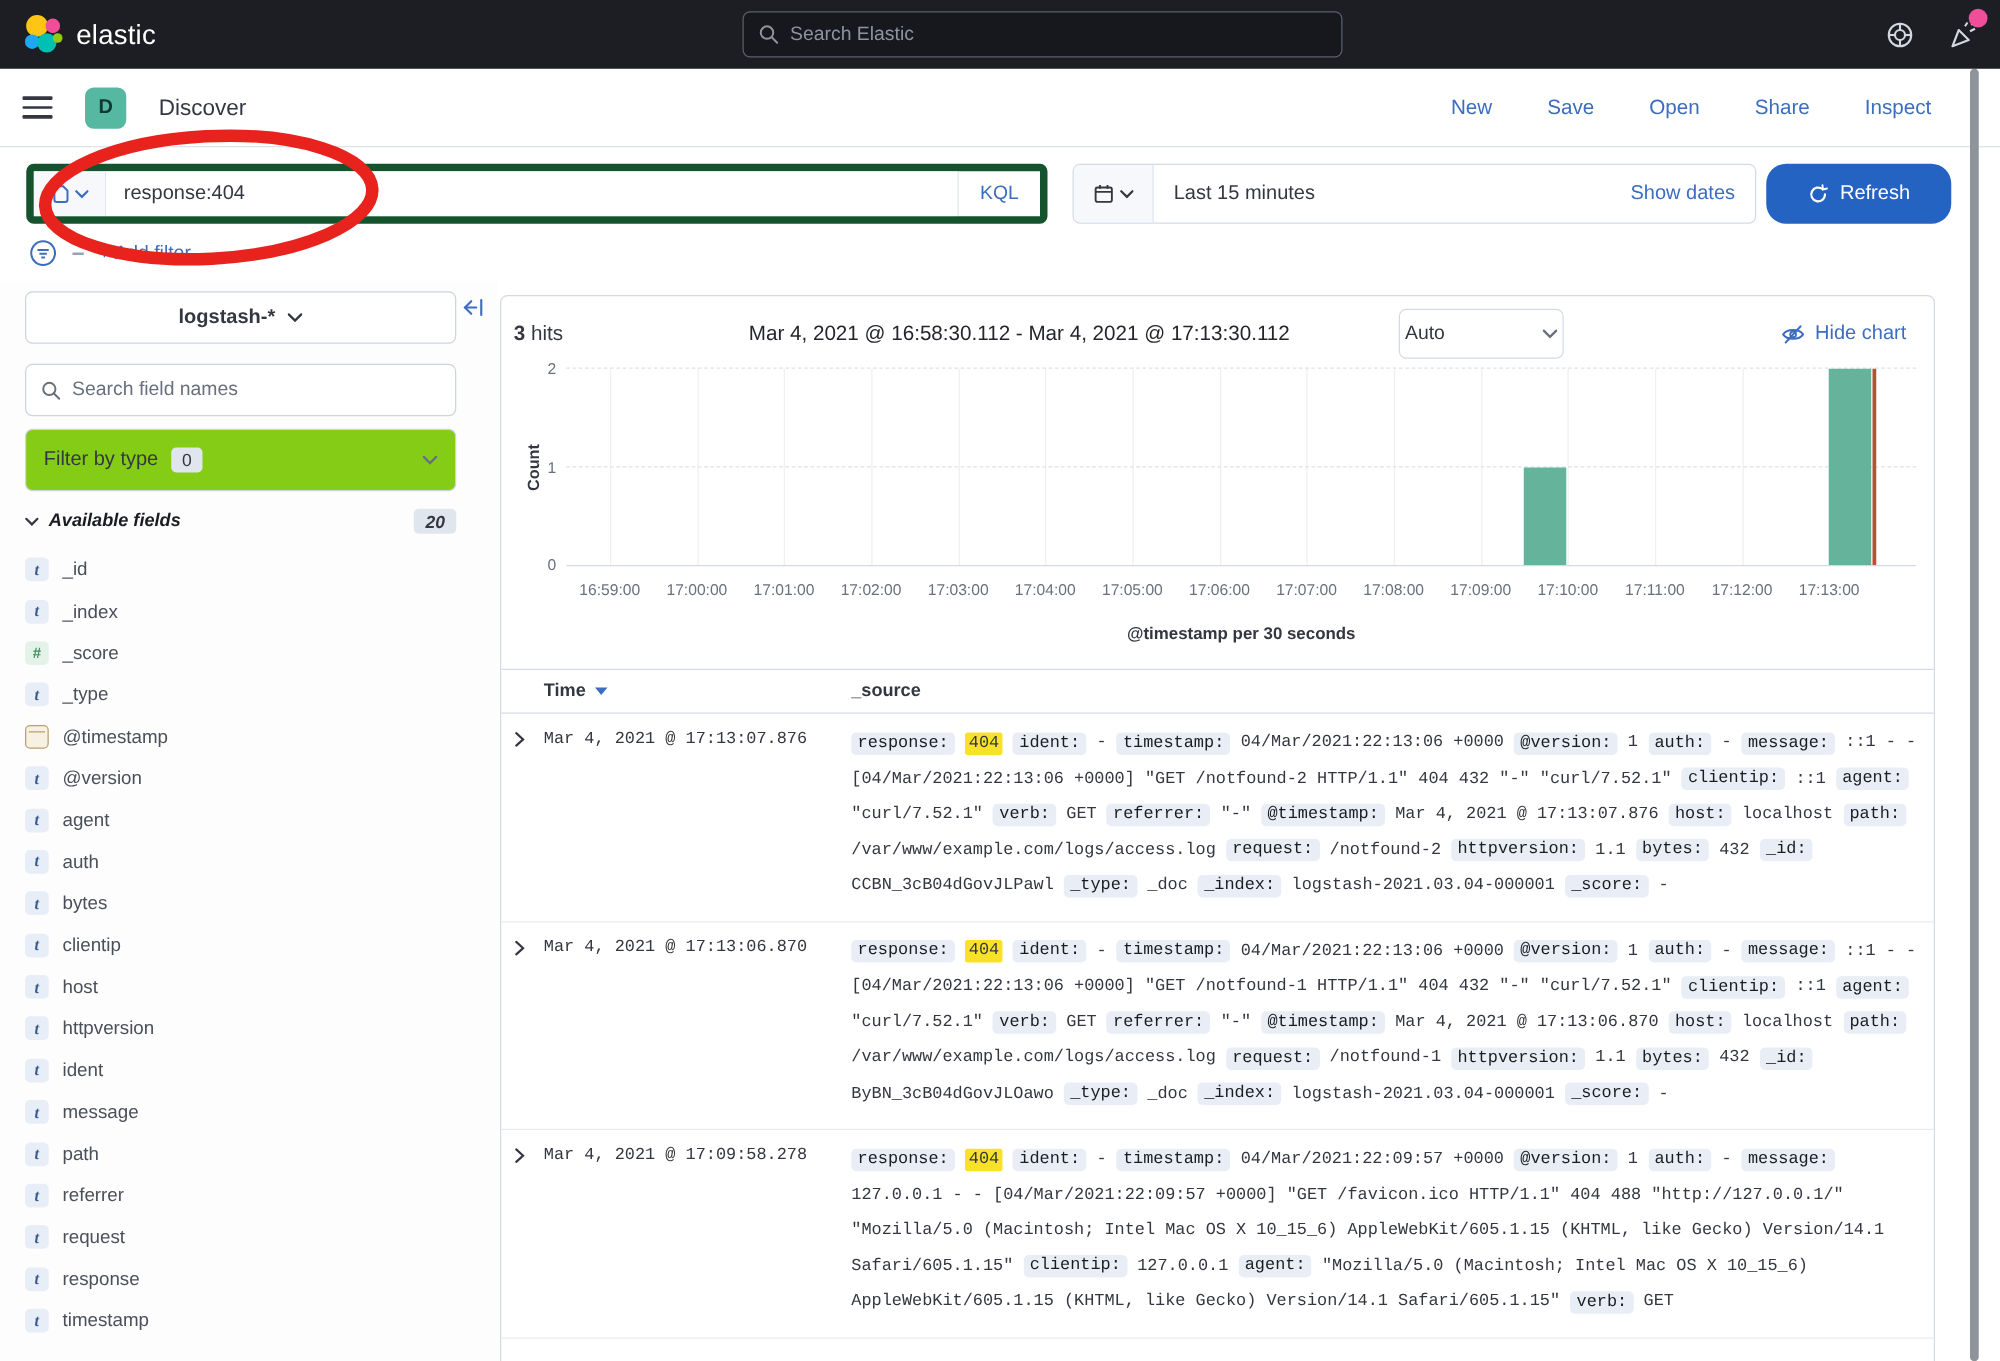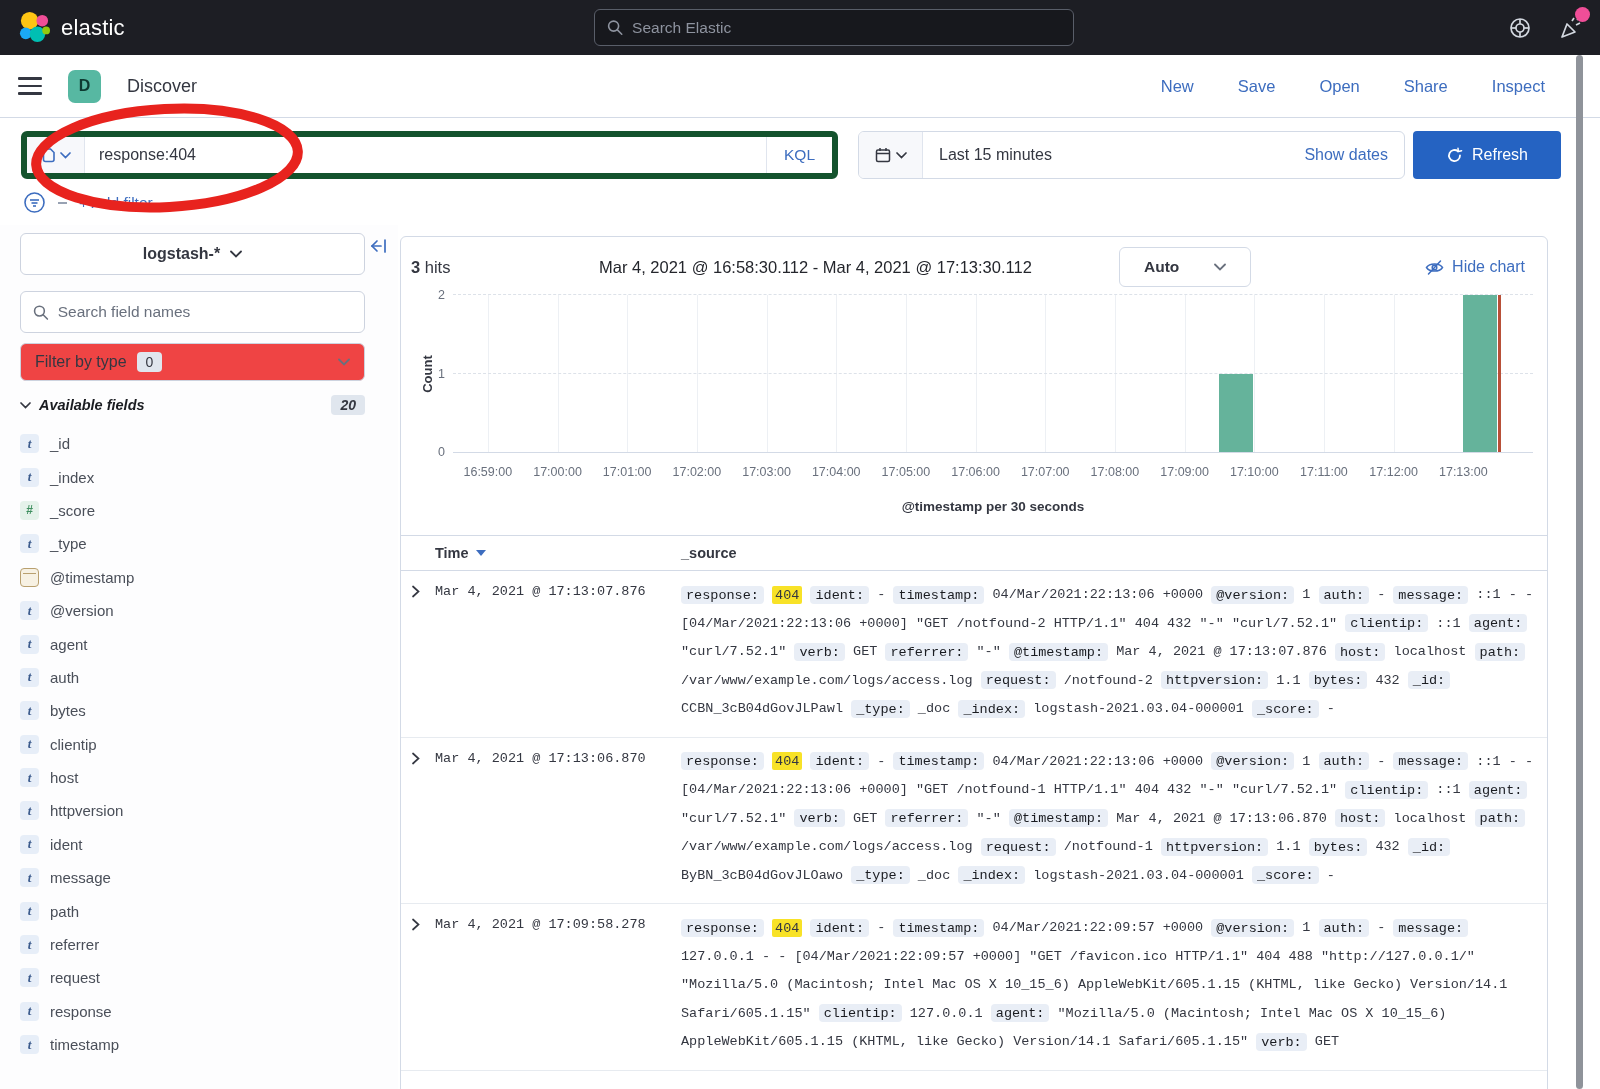--- a/index.html
+++ b/index.html
@@ -32,36 +32,36 @@
   .query-section { position:absolute; left:0; top:118px; width:1600px; height:107px; background:#fff; }
   .query-row { position:absolute; left:21px; top:13px; right:39px; height:48px; display:flex; }
   .query-box { flex:1; display:flex; align-items:stretch; border:6px solid #14532d; border-radius:6px; background:#fff; overflow:hidden; }
   .saved-seg { width:58px; background:#f7f8fb; border-right:1px solid #e0e5ee; display:flex; align-items:center; justify-content:center; gap:4px; cursor:pointer; }
   .query-input { flex:1; border:none; outline:none; font-size:16px; color:#343741; padding:0 14px; font-family:inherit; background:#fff; }
   .kql-seg { display:flex; align-items:center; padding:0 17px; border-left:1px solid #e0e5ee; color:#3d6dbf; font-size:15.5px; cursor:pointer; }
   .date-box { width:547px; margin-left:20px; display:flex; align-items:stretch; border:1px solid #d3dae6; border-radius:6px; background:#fff; overflow:hidden; }
   .cal-seg { width:64px; background:#f7f8fb; border-right:1px solid #e0e5ee; display:flex; align-items:center; justify-content:center; gap:5px; cursor:pointer; }
   .time-range-text { flex:1; display:flex; align-items:center; padding:0 16px; font-size:16px; color:#343741; cursor:pointer; }
   .show-dates { display:flex; align-items:center; padding:0 16px; color:#3d6dbf; font-size:16px; cursor:pointer; }
-  .refresh-btn { width:148px; margin-left:8px; background:#2563c2; border:none; border-radius:4px; color:#fff; font-size:16px; display:flex; align-items:center; justify-content:center; gap:9px; cursor:pointer; font-family:inherit; }
+  .refresh-btn { width:148px; margin-left:8px; background:#2563c2; border:none; border-radius:16px; color:#fff; font-size:16px; display:flex; align-items:center; justify-content:center; gap:9px; cursor:pointer; font-family:inherit; }
   .filter-row { position:absolute; left:23px; top:73px; display:flex; align-items:center; gap:12px; }
   .filter-dash { width:9px; height:2px; background:#98a2b3; }
   .add-filter { color:#3d6dbf; font-size:15.5px; cursor:pointer; }
 
   
   .annotation { position:absolute; left:28px; top:100px; width:278px; height:116px; z-index:50; pointer-events:none; }
 
   
   .sidebar { position:absolute; left:0; top:225px; width:398px; bottom:0; background:#fdfdfe; padding:8px 0 0 20px; }
   .index-btn { width:345px; height:42px; border:1px solid #cdd3df; border-radius:6px; background:#fff; display:flex; align-items:center; justify-content:center; gap:10px; font-size:16px; font-weight:bold; color:#343741; cursor:pointer; }
   .collapse-btn { position:absolute; left:369px; top:12px; cursor:pointer; }
   .field-search { margin-top:16px; width:345px; height:42px; border:1px solid #cdd3df; border-radius:6px; background:#fff; display:flex; align-items:center; padding:0 12px; gap:9px; }
   .field-search input { border:none; outline:none; font-size:15.5px; color:#000000; width:100%; font-family:inherit; }
   .field-search input::placeholder { color:#69707d; }
-  .type-filter { margin-top:10px; width:345px; height:38px; border:1px solid #cdd3df; border-radius:6px; background:#ef4444; display:flex; align-items:center; padding:0 14px; gap:10px; font-size:16px; cursor:pointer; }
+  .type-filter { margin-top:10px; width:345px; height:50px; border:1px solid #cdd3df; border-radius:6px; background:#84cc16; display:flex; align-items:center; padding:0 14px; gap:10px; font-size:16px; cursor:pointer; }
   .count-badge { background:#e0e6ee; border-radius:4px; padding:2px 9px; font-size:14px; color:#343741; }
   .type-filter .chev { margin-left:auto; }
   .avail-row { margin-top:14px; width:345px; display:flex; align-items:center; gap:8px; cursor:pointer;font-style:italic; }
   .avail-label { font-size:14.5px; font-weight:bold; color:#1a1c21; }
   .avail-row .count-badge { margin-left:auto; font-weight:bold; }
   .fields-list { margin-top:12px; }
   .field-item { display:flex; align-items:center; gap:11px; height:33.4px; cursor:pointer; }
   .fbadge { width:19px; height:19px; border-radius:4px; display:flex; align-items:center; justify-content:center; flex:none; }
   .fb-t { background:#e7eef8; color:#3a5a8c; font-family:"Liberation Serif",serif; font-style:italic; font-weight:bold; font-size:13px; }
   .fb-num { background:#e5f2ea; color:#3f8f5f; font-weight:bold; font-size:12px; }
@@ -69,21 +69,21 @@
   .fb-date { border:1.4px solid #b9a06f; }
   .fb-date::before { content:""; position:absolute; left:2px; right:2px; top:4px; height:1.6px; background:#b9a06f; }
   .field-name { font-size:15px; color:#4a4f59; }
 
   
   .main-panel { position:absolute; left:400px; top:236px; width:1148px; height:860px; background:#fff; border:1px solid #d3dae6; border-radius:6px; overflow:hidden; }
   .results-header { display:flex; align-items:center; height:56px; padding:4px 16px 0 10px; }
   .hits { width:188px; font-size:16.5px; color:#343741; }
   .hits b { font-weight:bold; }
   .date-range { width:520px; font-size:16.5px; color:#24262c; }
-  .interval-select { width:132px; height:40px; border:1px solid #d3dae6; border-radius:6px; background:#fff; display:flex; align-items:center; padding:0 24px; font-size:15.5px; color:#343741; cursor:pointer;font-weight:bold; }
+  .interval-select { width:132px; height:40px; border:1px solid #d3dae6; border-radius:6px; background:#fff; display:flex; align-items:center; padding:0 4px; font-size:15.5px; color:#343741; cursor:pointer; }
   .interval-select .chev { margin-left:auto; }
   .hide-chart { margin-left:auto; display:flex; align-items:center; gap:8px; color:#3d6dbf; font-size:16px; cursor:pointer; margin-right:6px; }
 
   
   .chart-wrap { position:relative; height:240px; }
   .plot { position:absolute; left:52px; right:14px; top:2px; height:158px; border-bottom:1px solid #d3dae6; }
   .vgrid { position:absolute; top:0; bottom:0; width:1px; background:#edf0f4; }
   .hgrid { position:absolute; left:0; right:0; height:0; border-top:1px dashed #dde2e9; }
   .bar { position:absolute; bottom:0; background:#65b39b; cursor:pointer; }
   .time-marker { position:absolute; top:0; bottom:0; width:2.5px; background:#b85038; }

